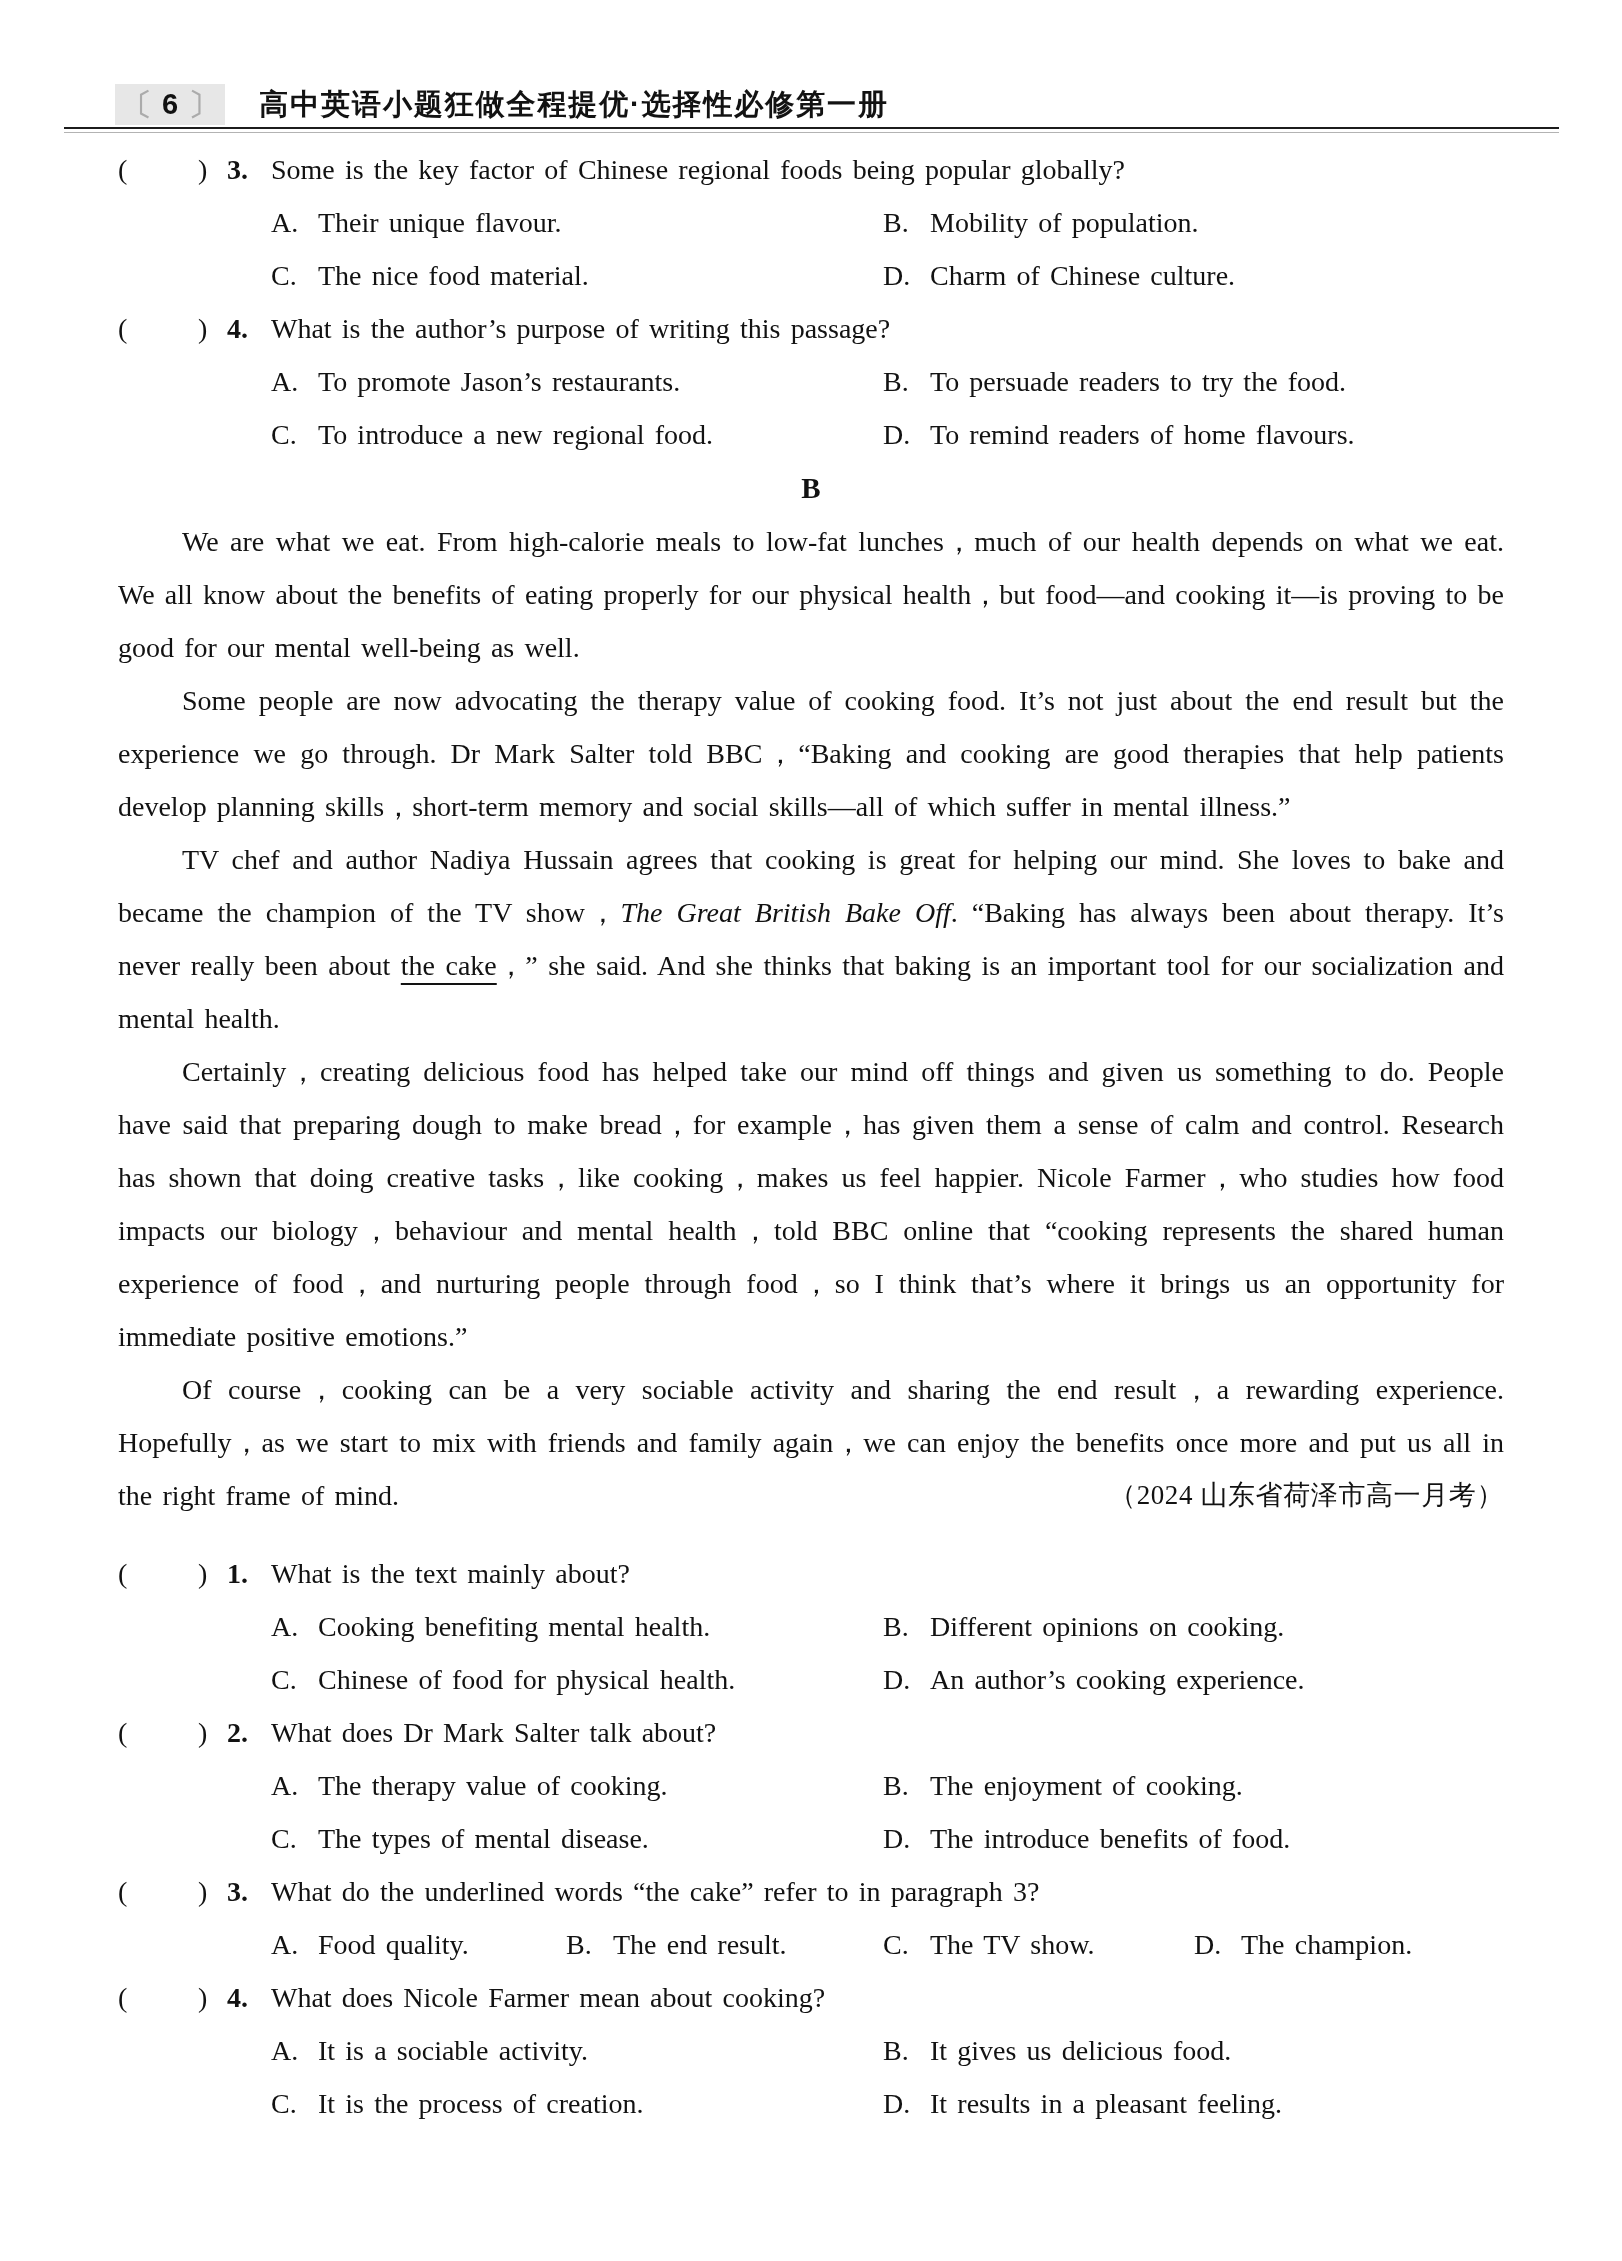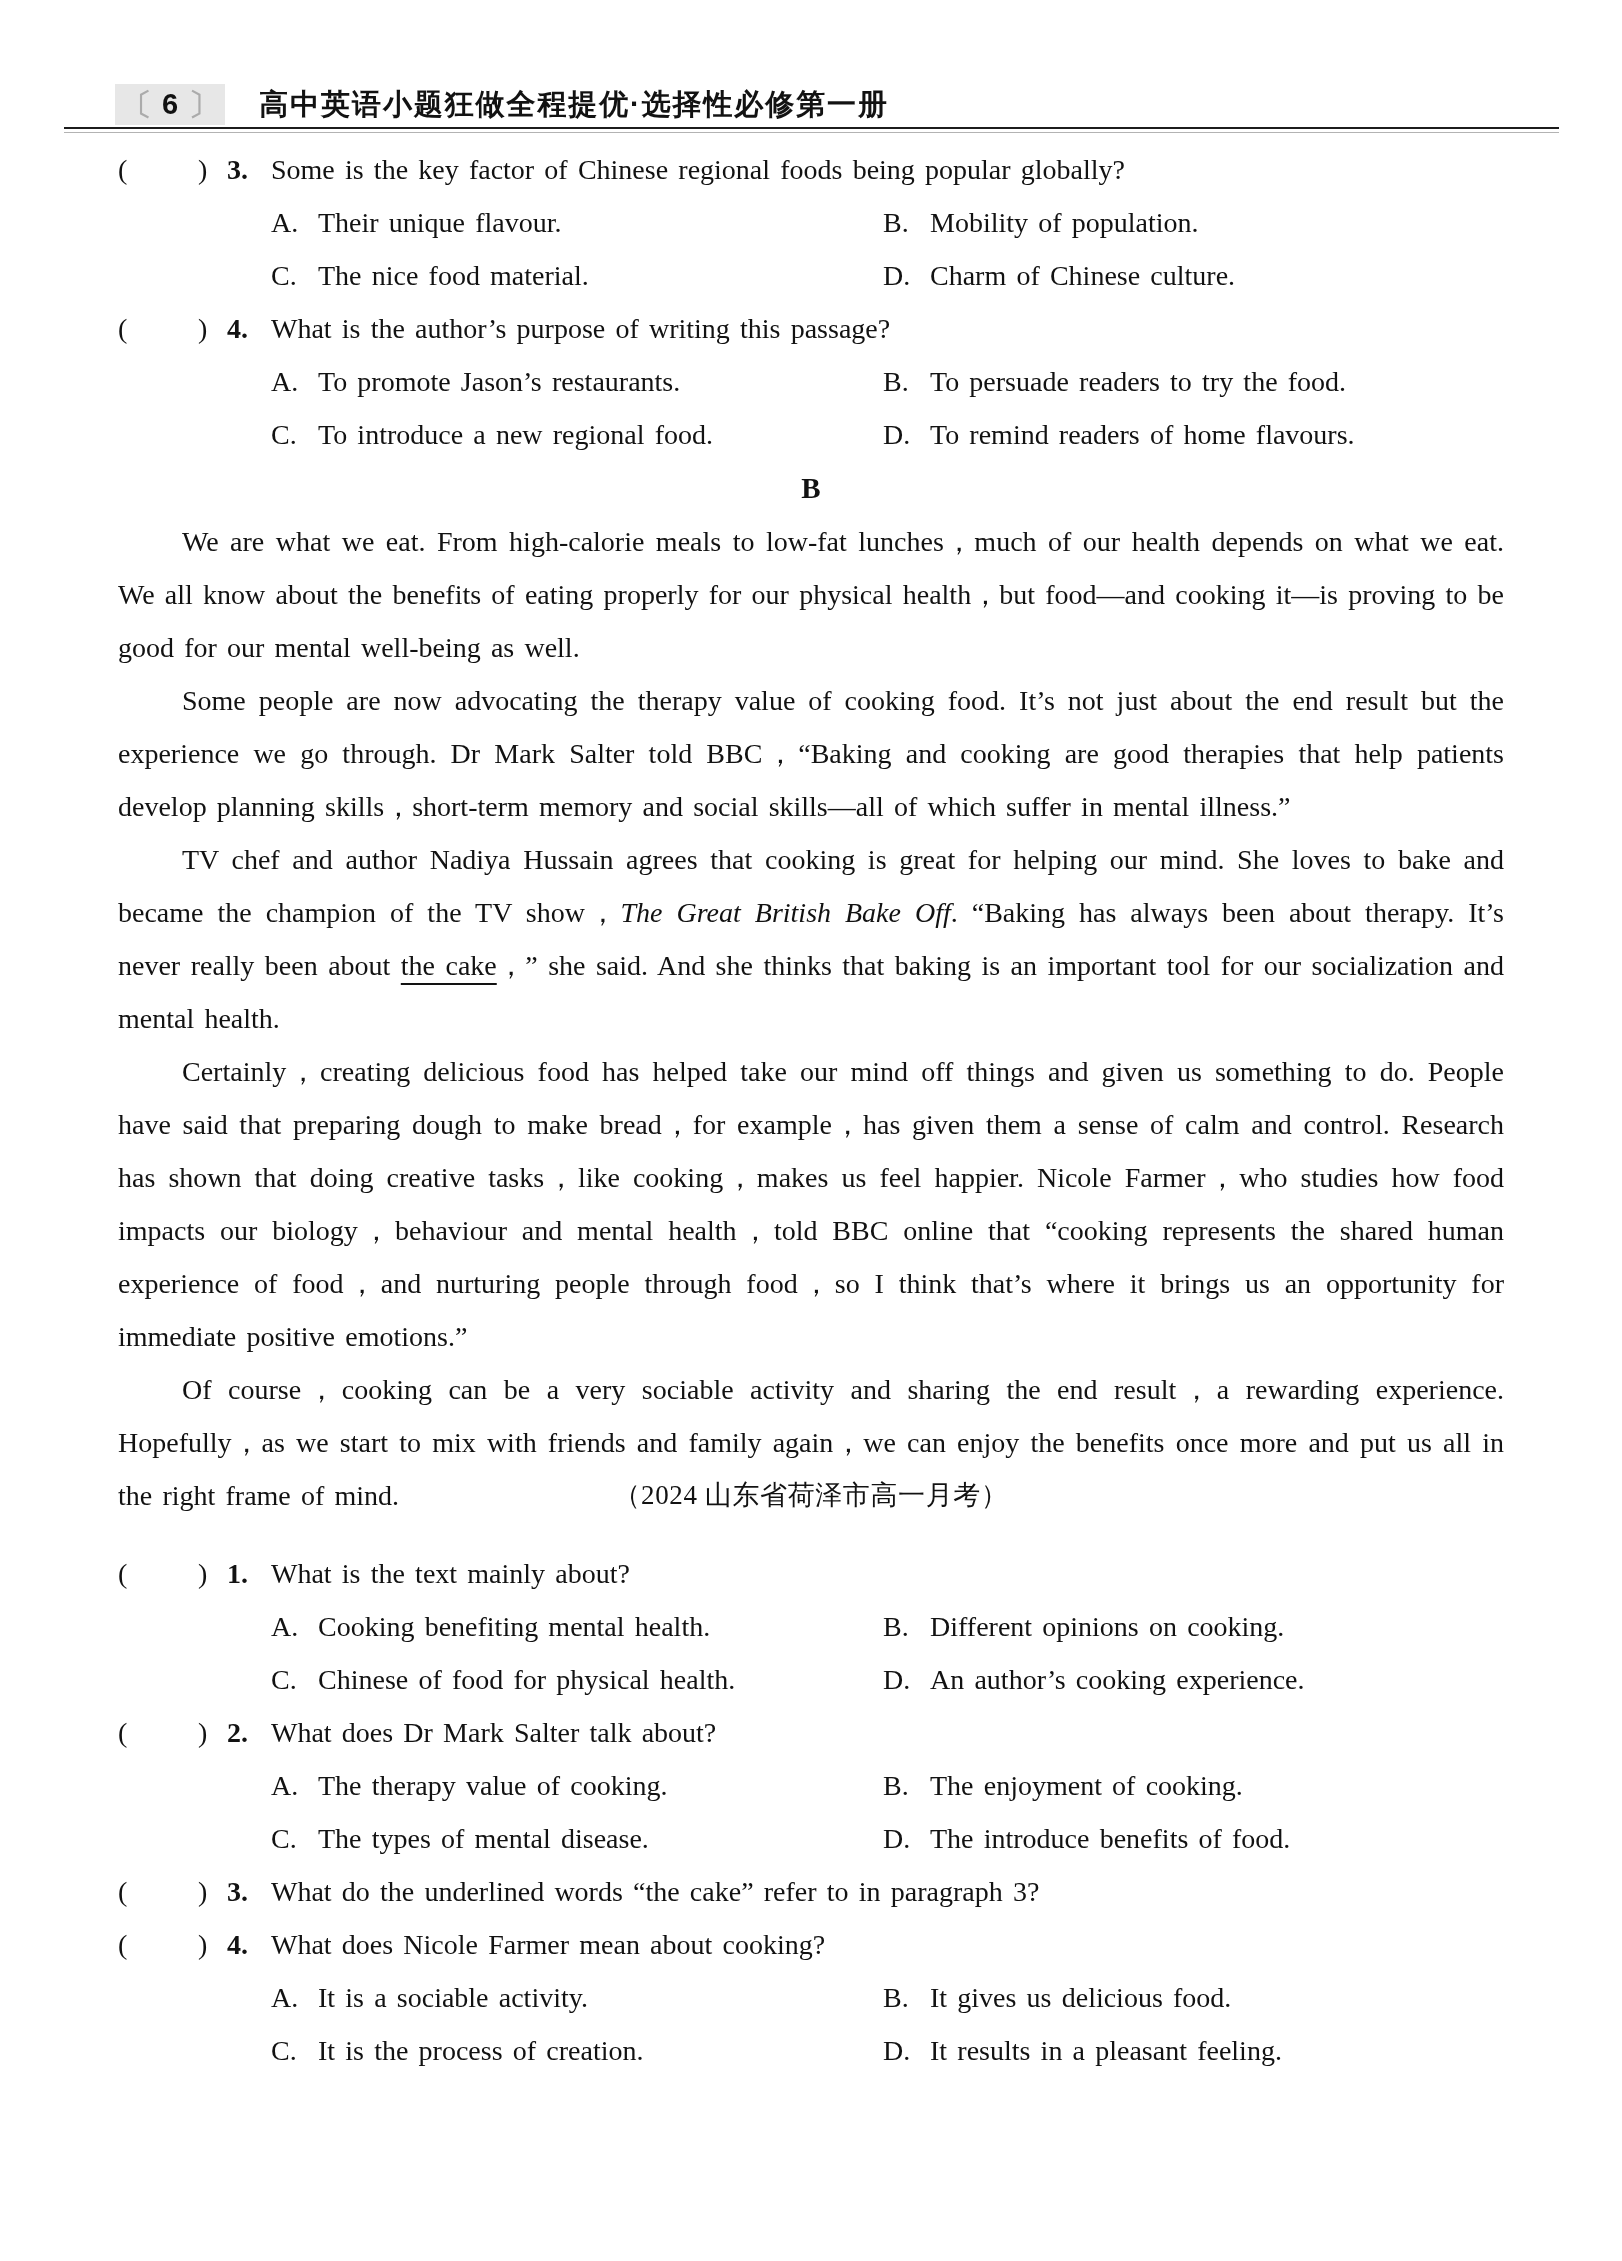--- a/index.html
+++ b/index.html
@@ -27,21 +27,21 @@
   .opt-row.pair{grid-template-columns:612px 1fr;}
   .opt-row.single{grid-template-columns:295px 317px 311px 1fr;}
   .opt{white-space:nowrap;}
   .opt-label{display:inline-block;width:47px;}
   
   .section-label{text-align:center;font-size:29px;font-weight:bold;line-height:53px;margin-top:1.3px;}
   .passage{padding:0 118px;}
   .para{margin:0;font-size:28px;line-height:53px;text-align:justify;text-indent:64px;word-spacing:3.2px;}
   .seg-italic{font-style:italic;}
   .seg-underline{text-decoration:underline;text-underline-offset:7.6px;text-decoration-thickness:1.9px;}
-  .citation{padding:0 118px;text-align:center;font-size:27px;line-height:53px;margin-top:-53px;letter-spacing:0.6px;}
+  .citation{padding:0 118px;text-align:right;font-size:27px;line-height:53px;margin-top:-53px;letter-spacing:0.6px;}
 </style>
 </head>
 <body>
 
 <div class="page">
   <div class="header">
     <span class="badge">
       <span class="bracket">〔</span>
       <span class="pagenum">6</span>
       <span class="bracket">〕</span>
@@ -127,20 +127,26 @@
             <span class="opt"><span class="opt-label">D.</span><span class="opt-text">The introduce benefits of food.</span></span>
           </div>
         </div>
         <div class="q-block">
           <div class="q-line">
             <span class="q-paren-open">(</span>
             <span class="q-paren-close">)</span>
             <span class="q-num">3.</span>
             <span class="q-text">What do the underlined words “the cake” refer to in paragraph 3?</span>
           </div>
+          <div class="opt-row single">
+            <span class="opt"><span class="opt-label">A.</span><span class="opt-text">Food quality.</span></span>
+            <span class="opt"><span class="opt-label">B.</span><span class="opt-text">The end result.</span></span>
+            <span class="opt"><span class="opt-label">C.</span><span class="opt-text">The TV show.</span></span>
+            <span class="opt"><span class="opt-label">D.</span><span class="opt-text">The champion.</span></span>
+          </div>
         </div>
         <div class="q-block">
           <div class="q-line">
             <span class="q-paren-open">(</span>
             <span class="q-paren-close">)</span>
             <span class="q-num">4.</span>
             <span class="q-text">What does Nicole Farmer mean about cooking?</span>
           </div>
           <div class="opt-row pair">
             <span class="opt"><span class="opt-label">A.</span><span class="opt-text">It is a sociable activity.</span></span>

